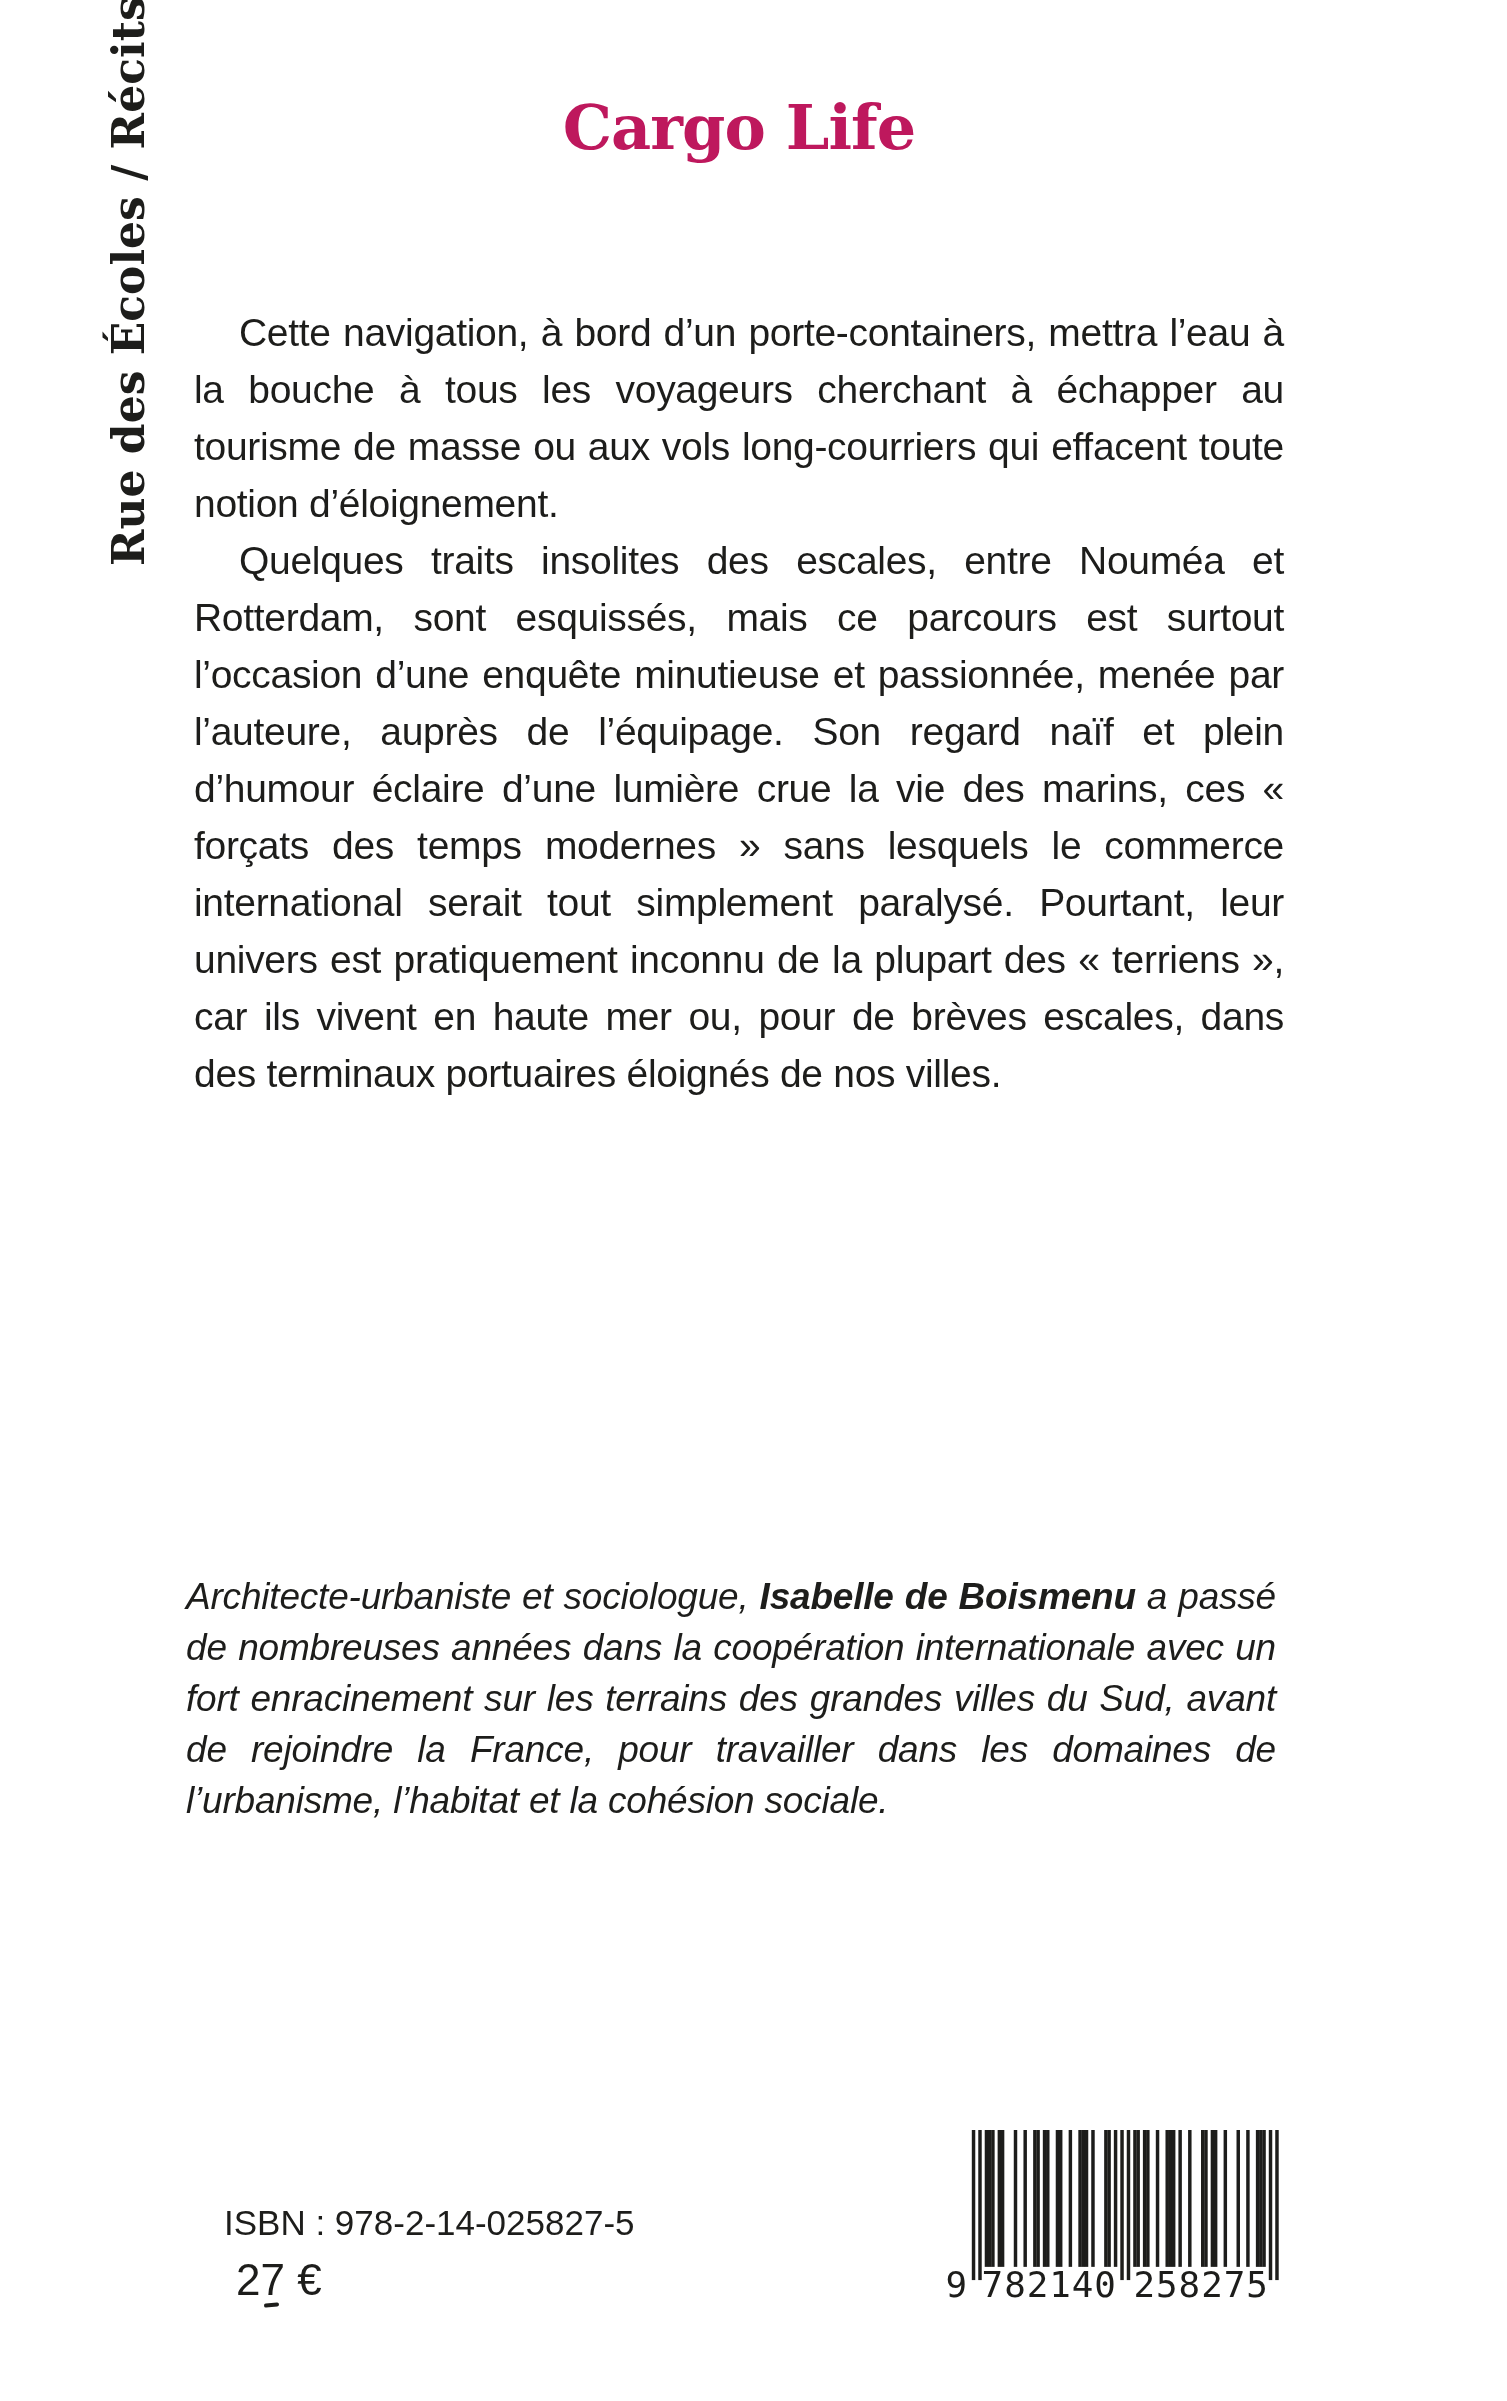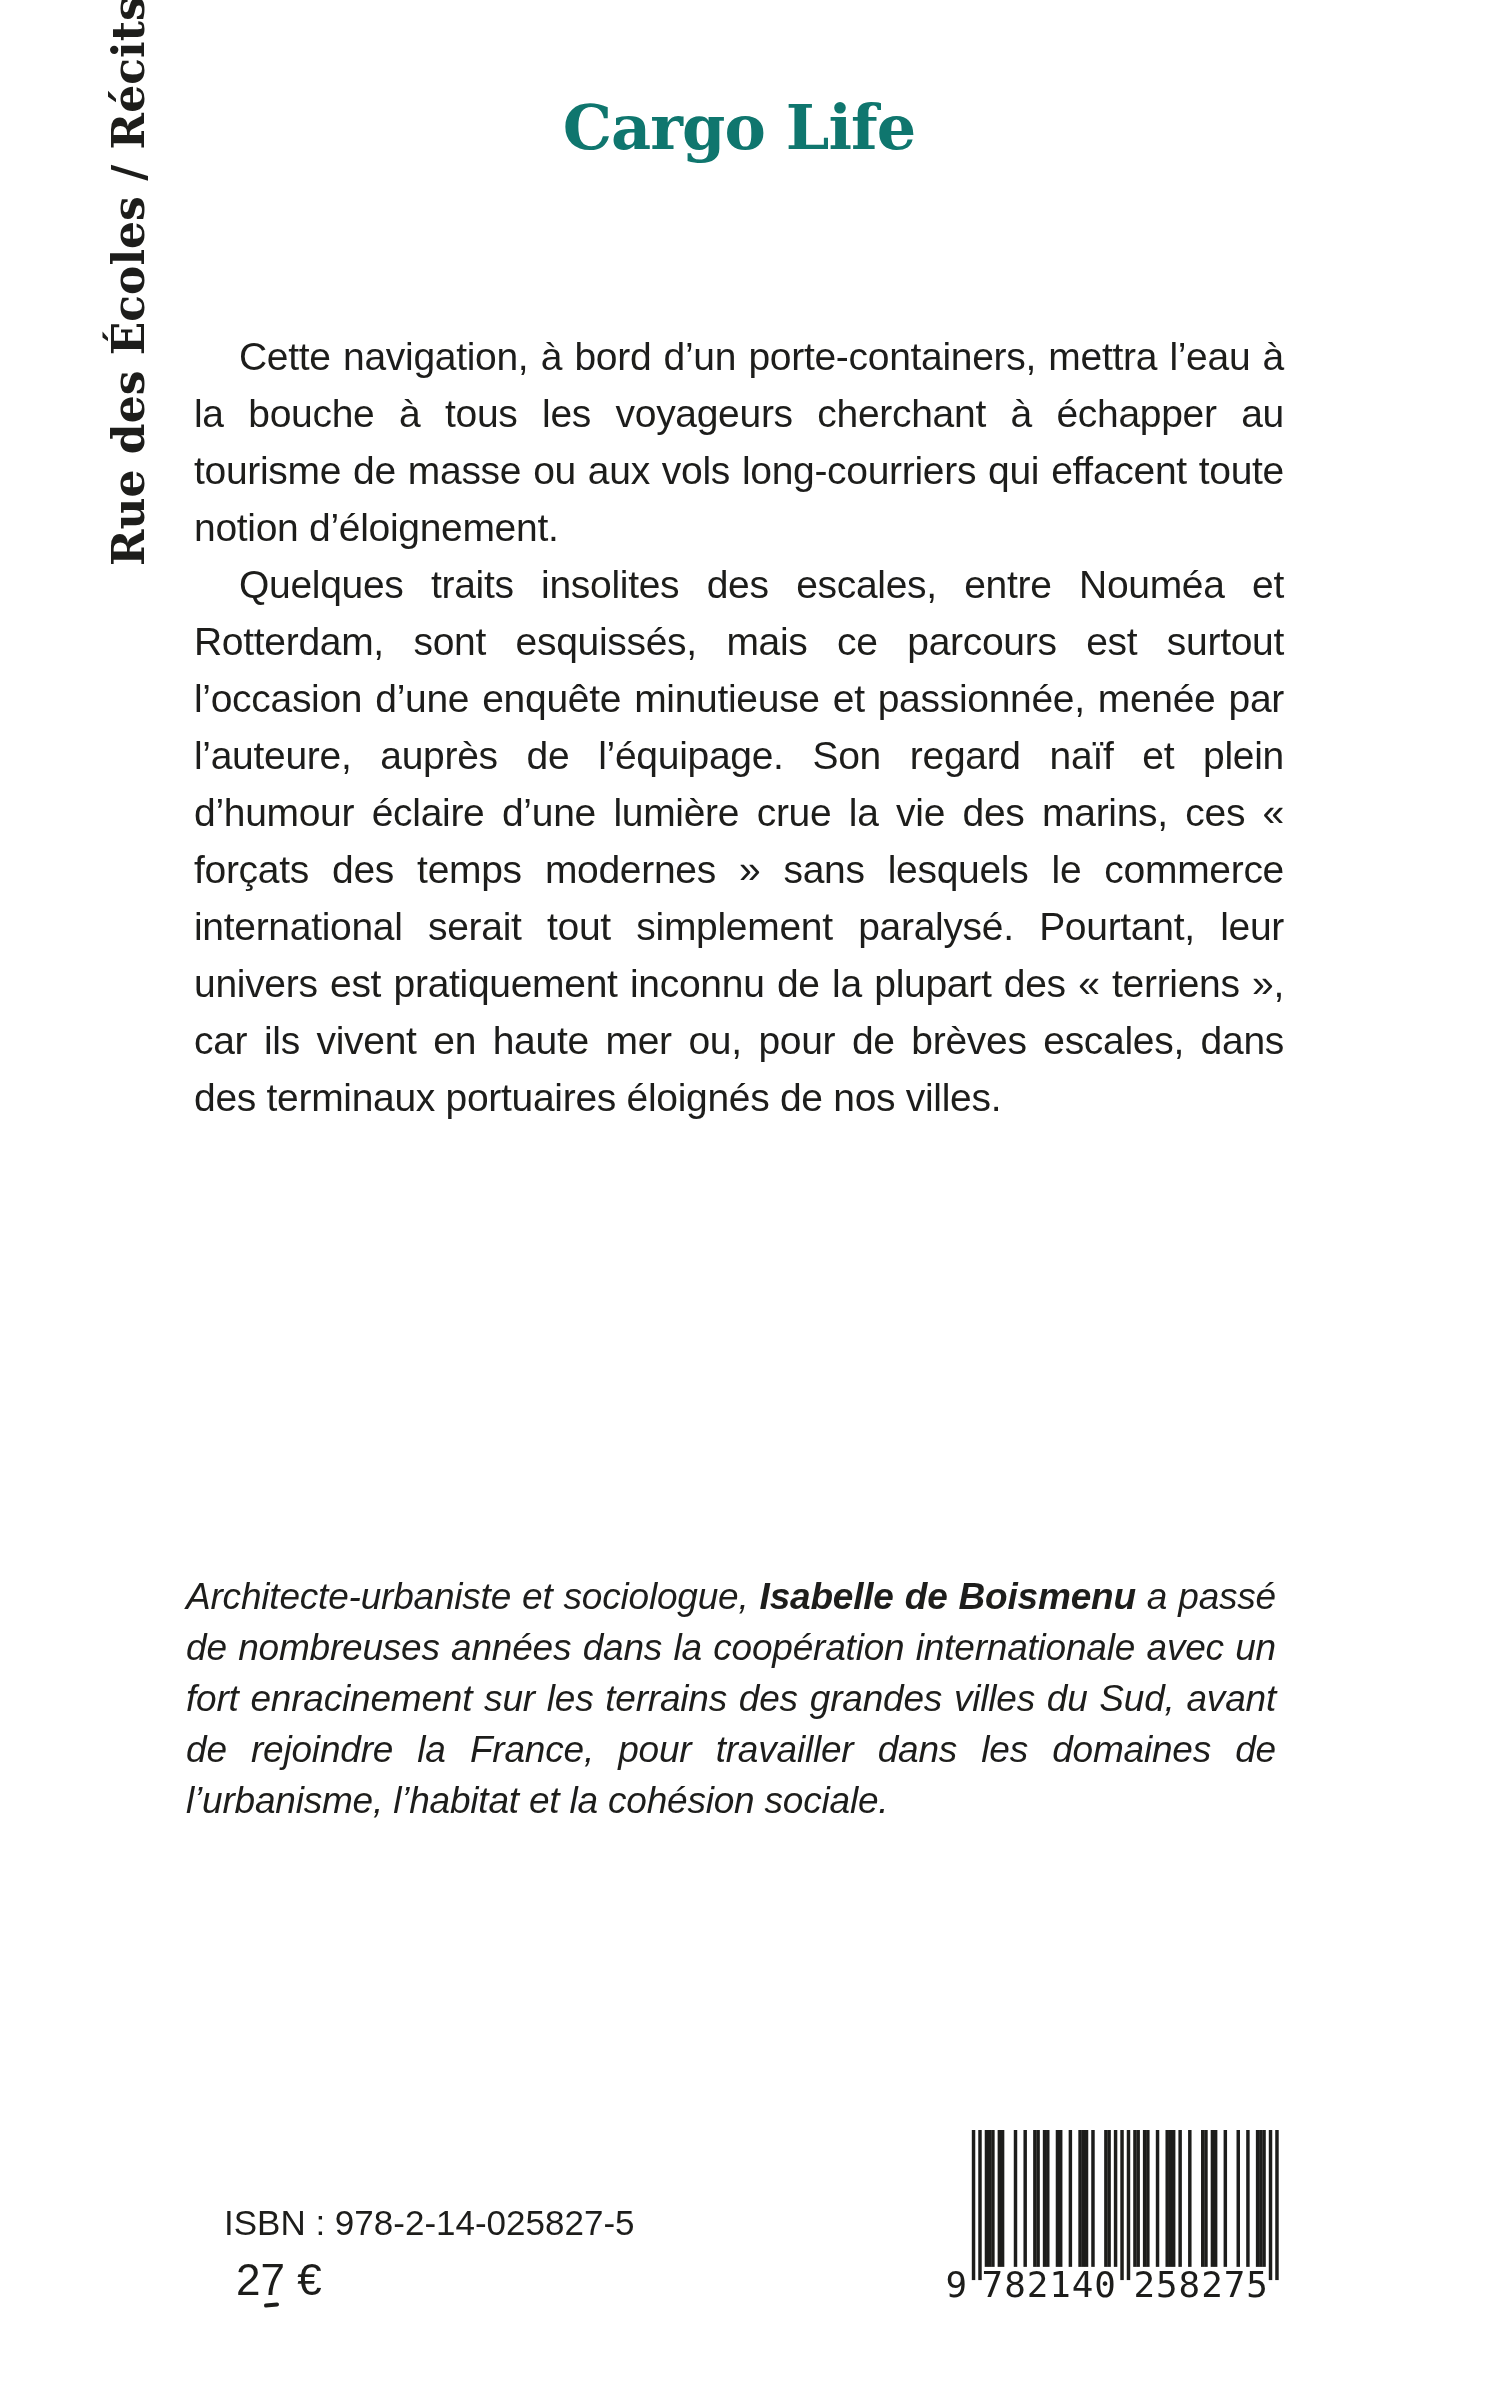--- a/index.html
+++ b/index.html
@@ -43,21 +43,21 @@
     font-weight: 700;
     font-size: 62px;
     line-height: 66px;
     letter-spacing: -0.9px;
   }
 
   
   .synopsis {
     position: absolute;
     left: 194px;
-    top: 328px;
+    top: 304px;
     width: 1090px;
     font-size: 39px;
     line-height: 57px;
     text-align: justify;
     letter-spacing: -0.3px;
   }
   .synopsis p { margin: 0; text-indent: 45px; }
 
   
   .bio {
@@ -123,21 +123,21 @@
     letter-spacing: 1px;
   }
 </style>
 </head>
 <body>
 
 <div class="page" style="color: rgb(29, 29, 27);">
 
   <div class="spine">Rue des Écoles / Récits</div>
 
-  <h1 class="title" style="color: #0f766e;">Cargo Life</h1>
+  <h1 class="title" style="color: #be185d;">Cargo Life</h1>
 
   <div class="synopsis">
     <p>Cette navigation, à bord d’un porte-containers, mettra l’eau à la bouche à tous les voyageurs cherchant à échapper au tourisme de masse ou aux vols long-courriers qui effacent toute notion d’éloignement.</p>
     <p>Quelques traits insolites des escales, entre Nouméa et Rotterdam, sont esquissés, mais ce parcours est surtout l’occasion d’une enquête minutieuse et passionnée, menée par l’auteure, auprès de l’équipage. Son regard naïf et plein d’humour éclaire d’une lumière crue la vie des marins, ces « forçats des temps modernes » sans lesquels le commerce international serait tout simplement paralysé. Pourtant, leur univers est pratiquement inconnu de la plupart des « terriens », car ils vivent en haute mer ou, pour de brèves escales, dans des terminaux portuaires éloignés de nos villes.</p>
   </div>
 
   <div class="bio"><span>Architecte-urbaniste et sociologue, </span><span class="bio-name">Isabelle de Boismenu</span><span> a passé de nombreuses années dans la coopération internationale avec un fort enracinement sur les terrains des grandes villes du Sud, avant de rejoindre la France, pour travailler dans les domaines de l’urbanisme, l’habitat et la cohésion sociale.</span></div>
 
 
   <div class="isbn">ISBN : 978-2-14-025827-5</div>

